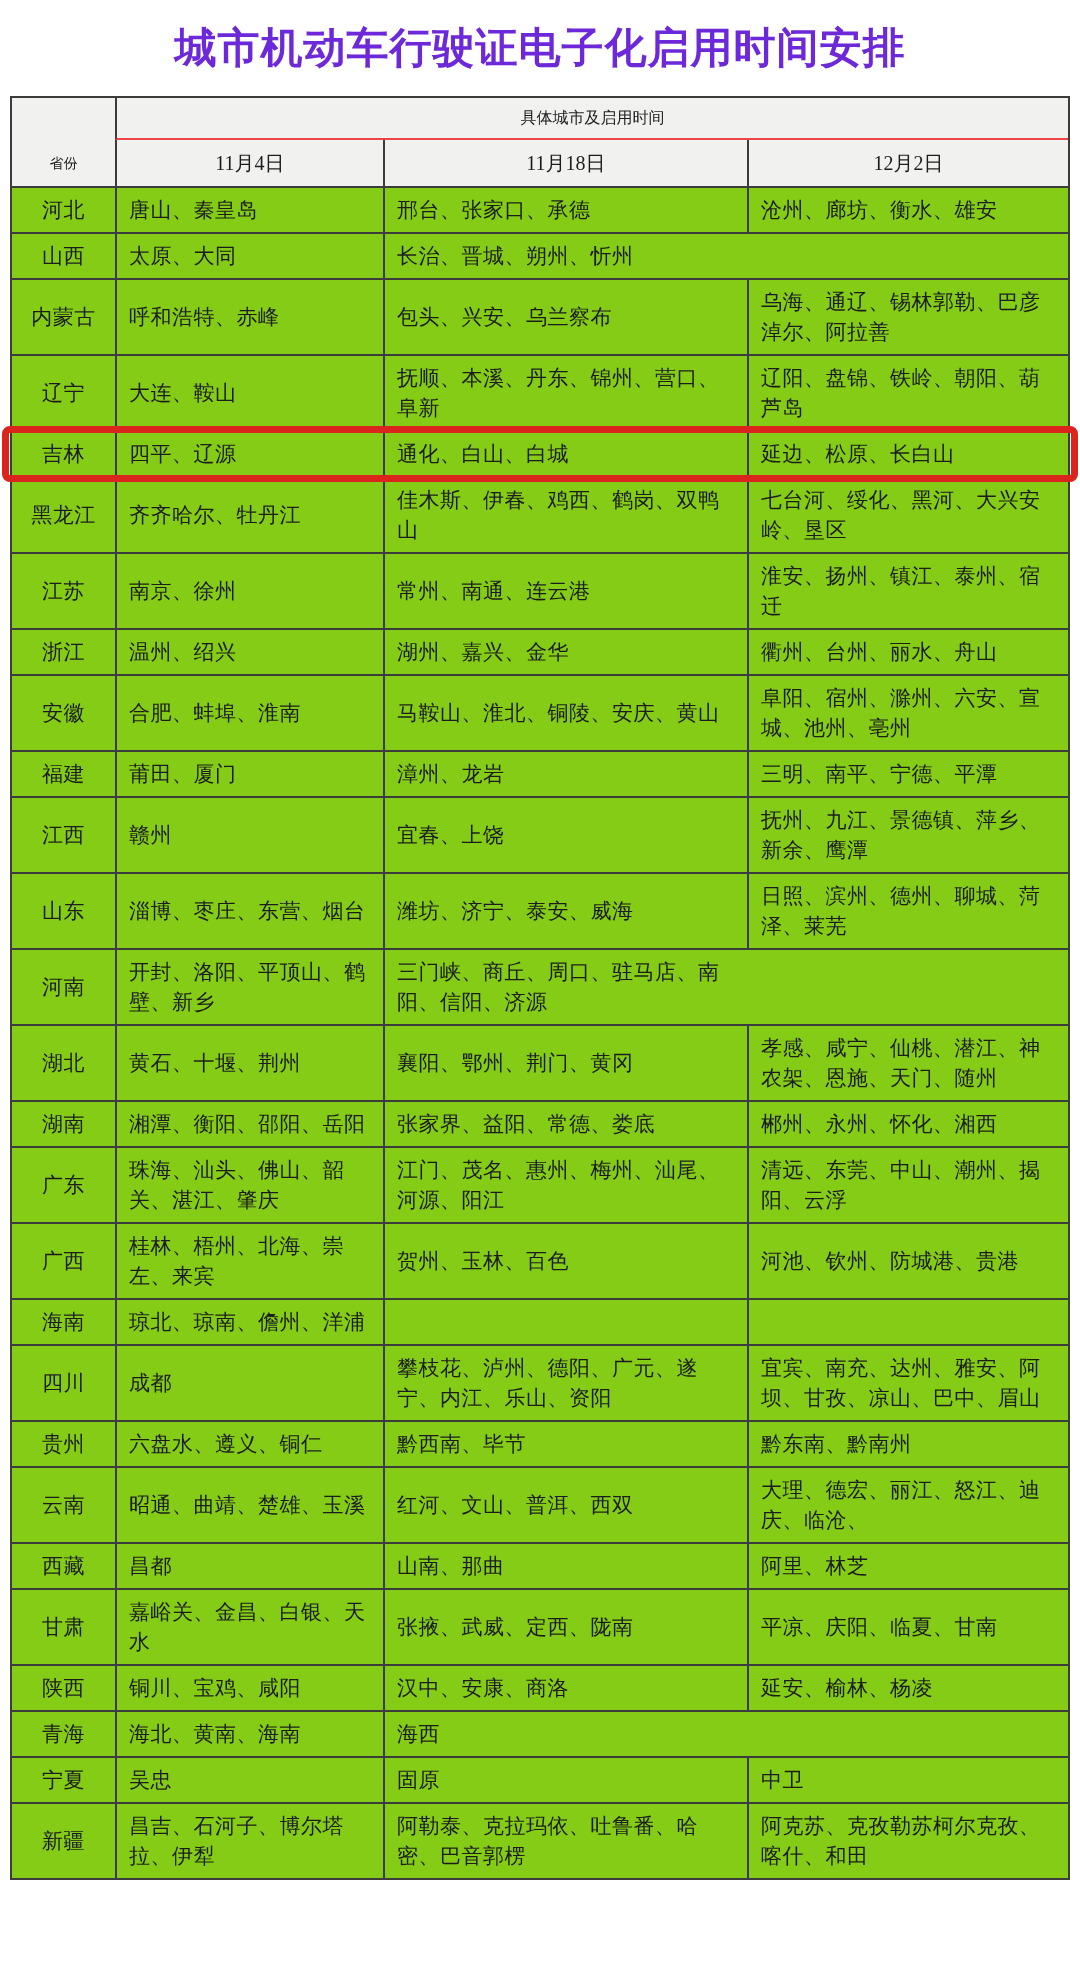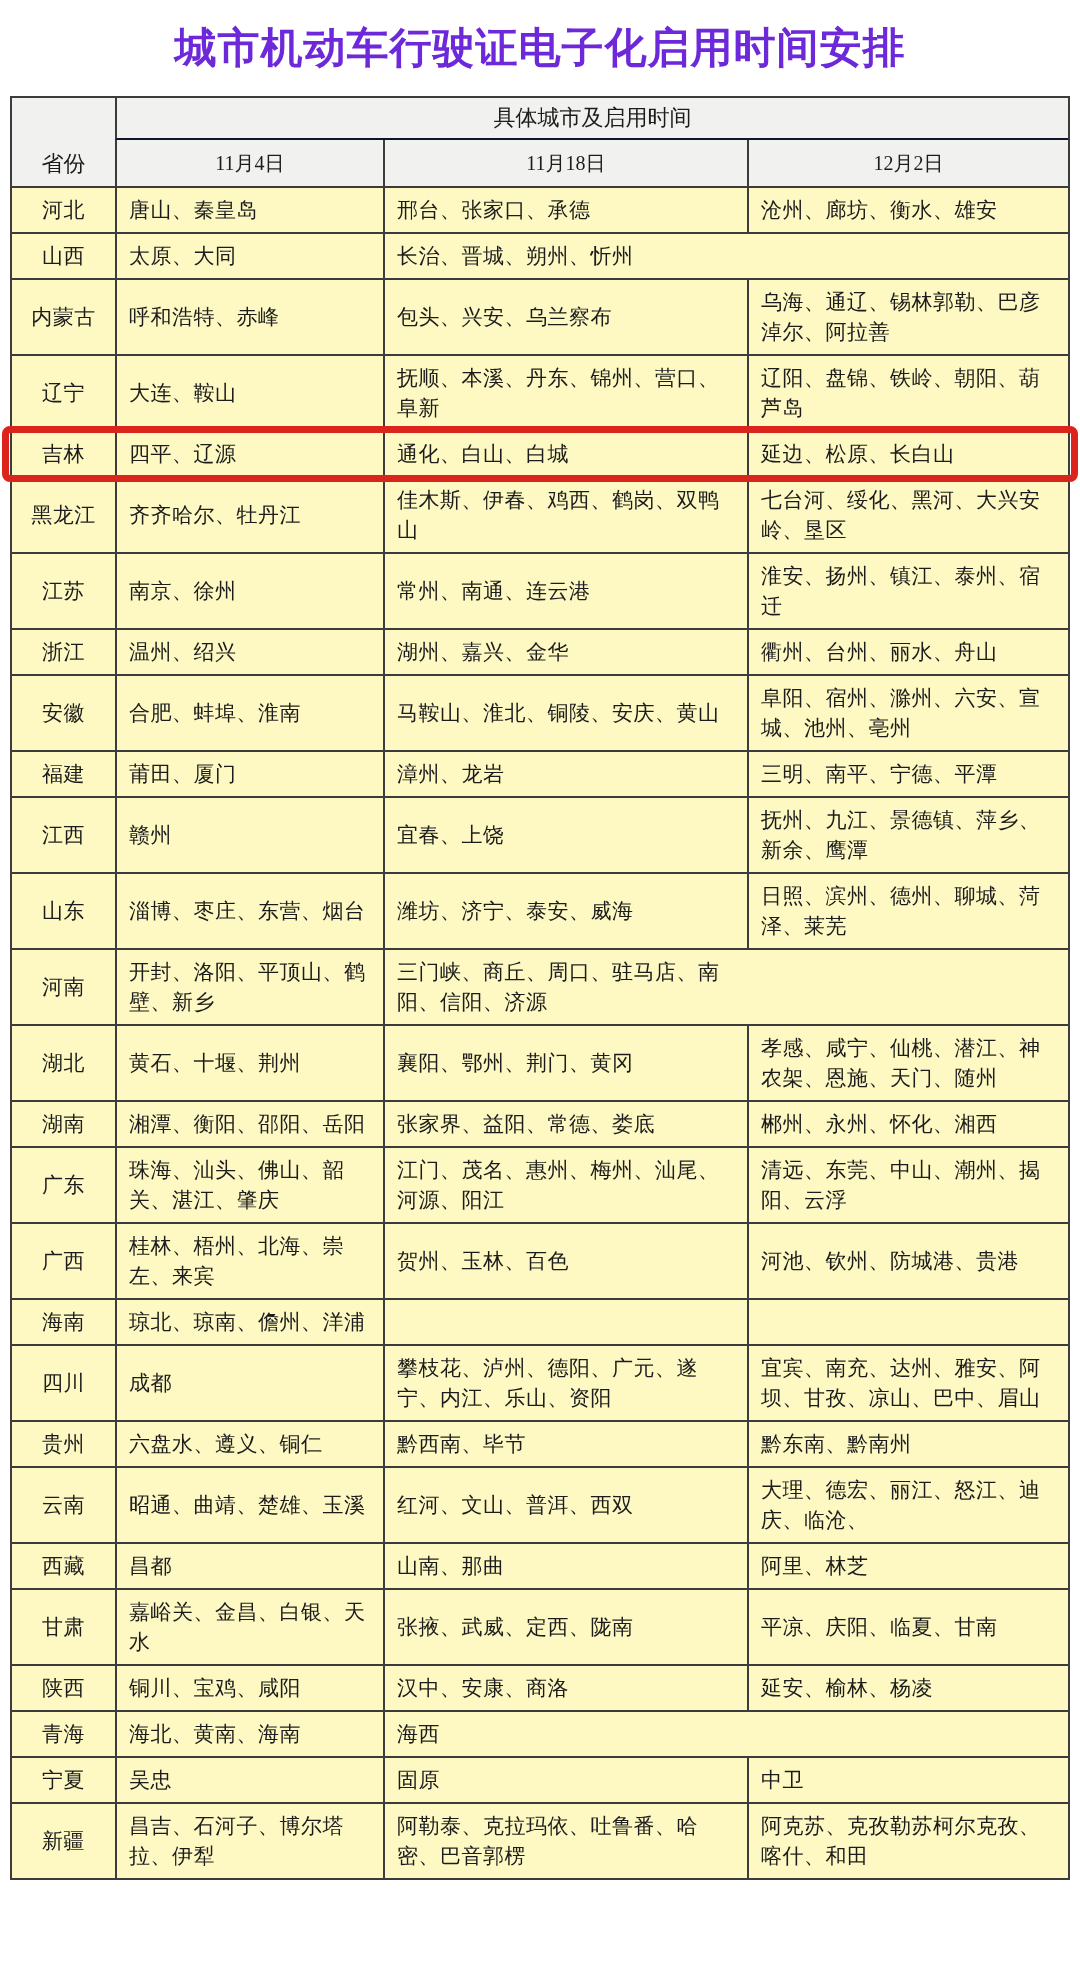--- a/index.html
+++ b/index.html
@@ -36,48 +36,48 @@
     grid-template-columns: 103px 268px 364px 1fr;
     grid-template-rows: 42px 46px;
     background: #f1f1f0;
   }
   .corner-cell {
     grid-row: 1 / 3;
     grid-column: 1 / 2;
     display: flex;
     align-items: center;
     justify-content: center;
-    font-size: 22px;
+    font-size: 14px;
     margin-top: 44px;
   }
   .group-cell {
     grid-row: 1 / 2;
     grid-column: 2 / 5;
     border-left: 2px solid #3c3c3c;
-    border-bottom: 2px solid #0f172a;
+    border-bottom: 2px solid #ef4444;
     display: flex;
     align-items: center;
     justify-content: center;
-    font-size: 22px;
+    font-size: 16px;
   }
   .date-cell {
     grid-row: 2 / 3;
     display: flex;
     align-items: center;
     justify-content: center;
     font-size: 20px;
     border-left: 2px solid #3c3c3c;
   }
   
   .row {
     display: grid;
     grid-template-columns: 103px 268px 364px 1fr;
     border-top: 2px solid #3c3c3c;
     position: relative;
-    background: #fef9c3;
+    background: #84cc16;
   }
   .cell {
     padding: 7px 12px;
     font-size: 21px;
     line-height: 30px;
     letter-spacing: 0.5px;
     display: flex;
     align-items: center;
     min-height: 30px;
     box-sizing: border-box;

